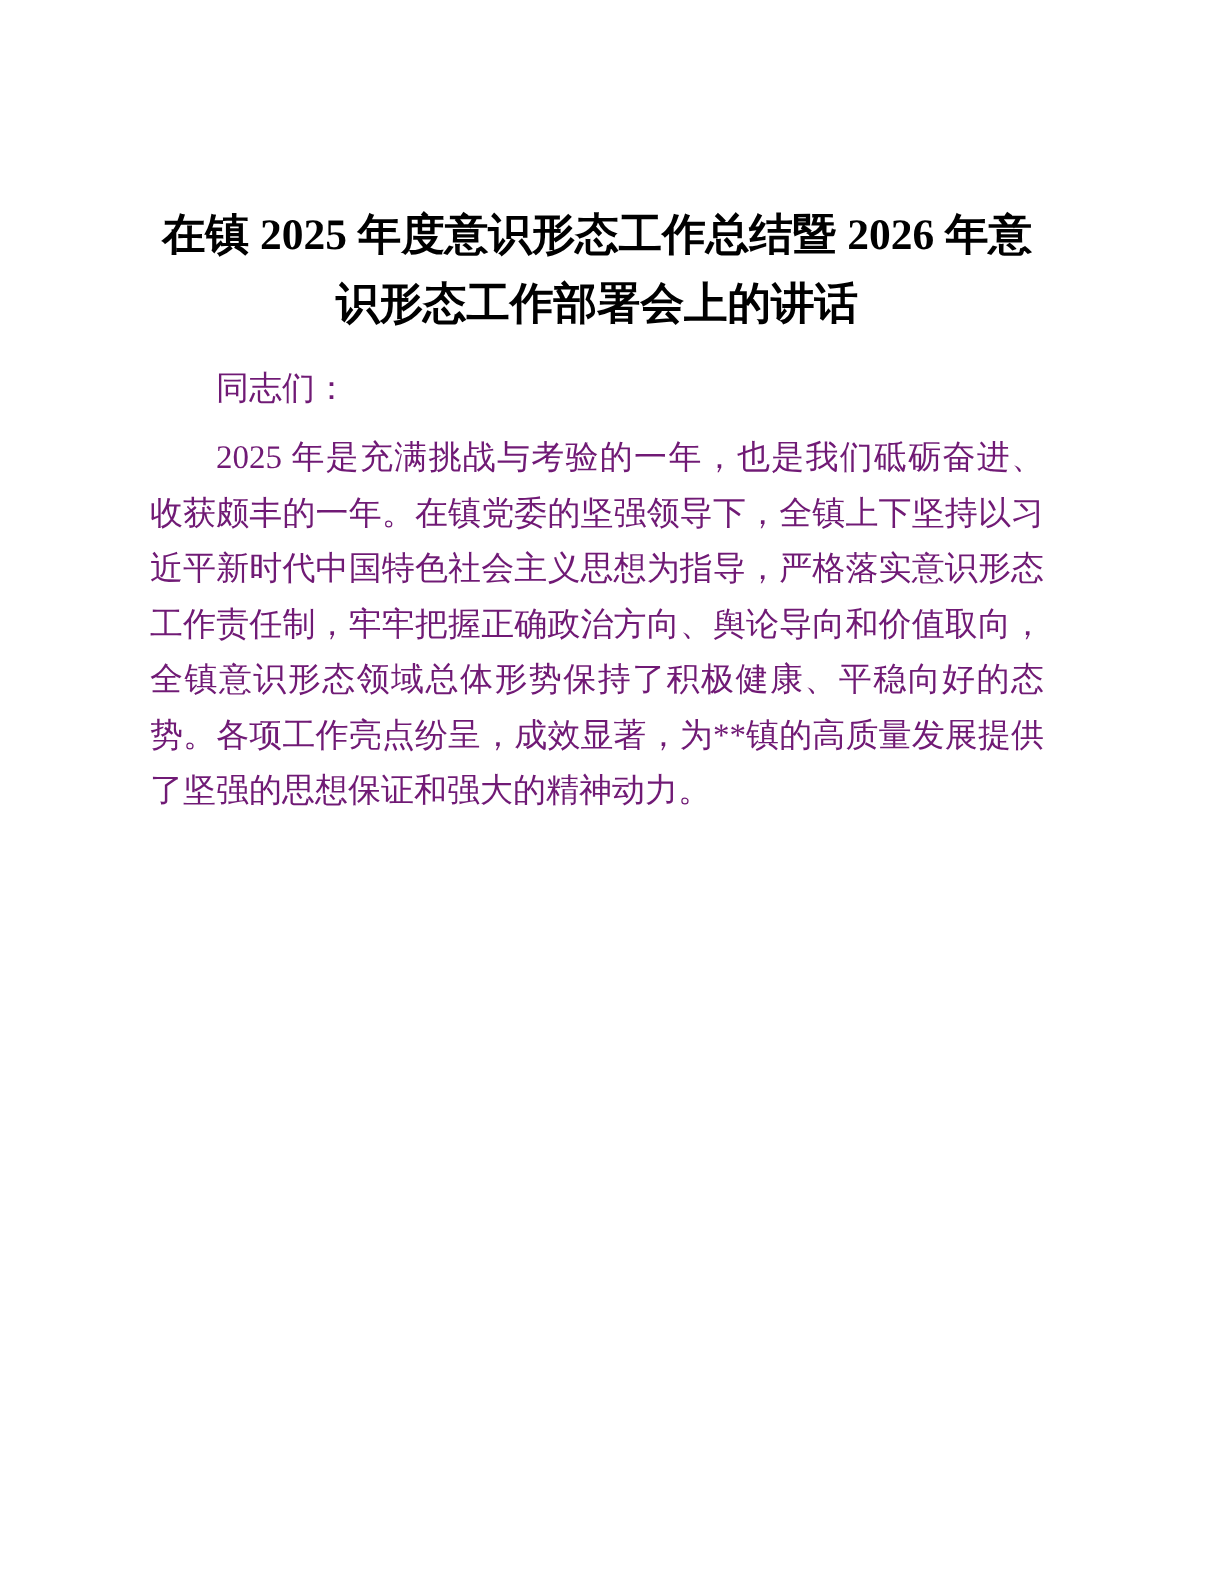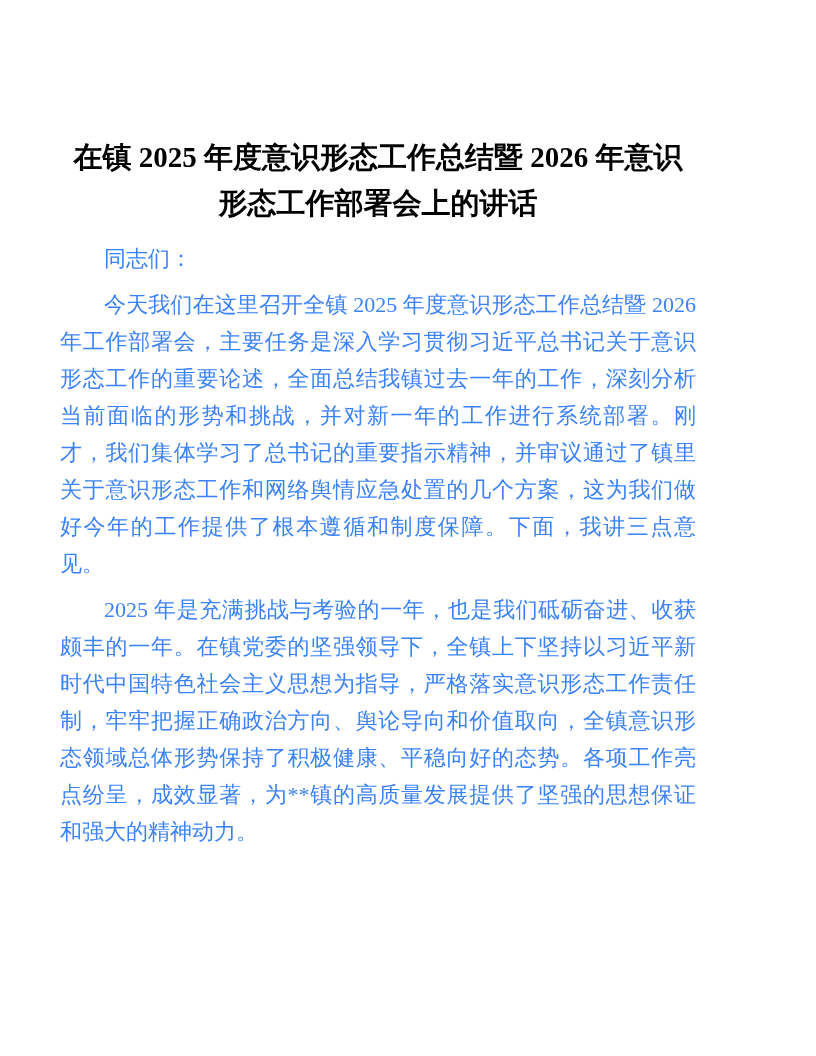--- a/index.html
+++ b/index.html
@@ -10,50 +10,49 @@
     width: 816px;
     height: 1056px;
     background: #ffffff;
     color: #000000;
     font-family: "Liberation Serif", "DejaVu Serif", serif;
   }
   .page {
     box-sizing: border-box;
     width: 816px;
     height: 1056px;
-    padding: 134px 120px 60px 60px;
+    padding: 134px 120px 60px 100px;
     overflow: hidden;
     background: #ffffff;
   }
   .doc-title {
     margin: 0;
     font-size: 29px;
     line-height: 46px;
     font-weight: bold;
     text-align: center;
     color: #000000;
   }
   .body-para {
     margin: 9px 0 0 0;
     font-size: 22px;
     line-height: 37px;
     text-align: justify;
     text-justify: inter-ideograph;
     text-indent: 2em;
-    color: #3b82f6;
+    color: #701a75;
   }
   .salutation {
     margin-top: 14px;
   }
 </style>
 </head>
 <body>
 
 <div class="page">
   <h1 class="doc-title">在镇 2025 年度意识形态工作总结暨 2026 年意识形态工作部署会上的讲话</h1>
 
   <p class="body-para salutation">同志们：</p>
 
-  <p class="body-para">今天我们在这里召开全镇 2025 年度意识形态工作总结暨 2026 年工作部署会，主要任务是深入学习贯彻习近平总书记关于意识形态工作的重要论述，全面总结我镇过去一年的工作，深刻分析当前面临的形势和挑战，并对新一年的工作进行系统部署。刚才，我们集体学习了总书记的重要指示精神，并审议通过了镇里关于意识形态工作和网络舆情应急处置的几个方案，这为我们做好今年的工作提供了根本遵循和制度保障。下面，我讲三点意见。</p>
 
 
   <p class="body-para">2025 年是充满挑战与考验的一年，也是我们砥砺奋进、收获颇丰的一年。在镇党委的坚强领导下，全镇上下坚持以习近平新时代中国特色社会主义思想为指导，严格落实意识形态工作责任制，牢牢把握正确政治方向、舆论导向和价值取向，全镇意识形态领域总体形势保持了积极健康、平稳向好的态势。各项工作亮点纷呈，成效显著，为**镇的高质量发展提供了坚强的思想保证和强大的精神动力。</p>
 </div>
 
 </body></html>

